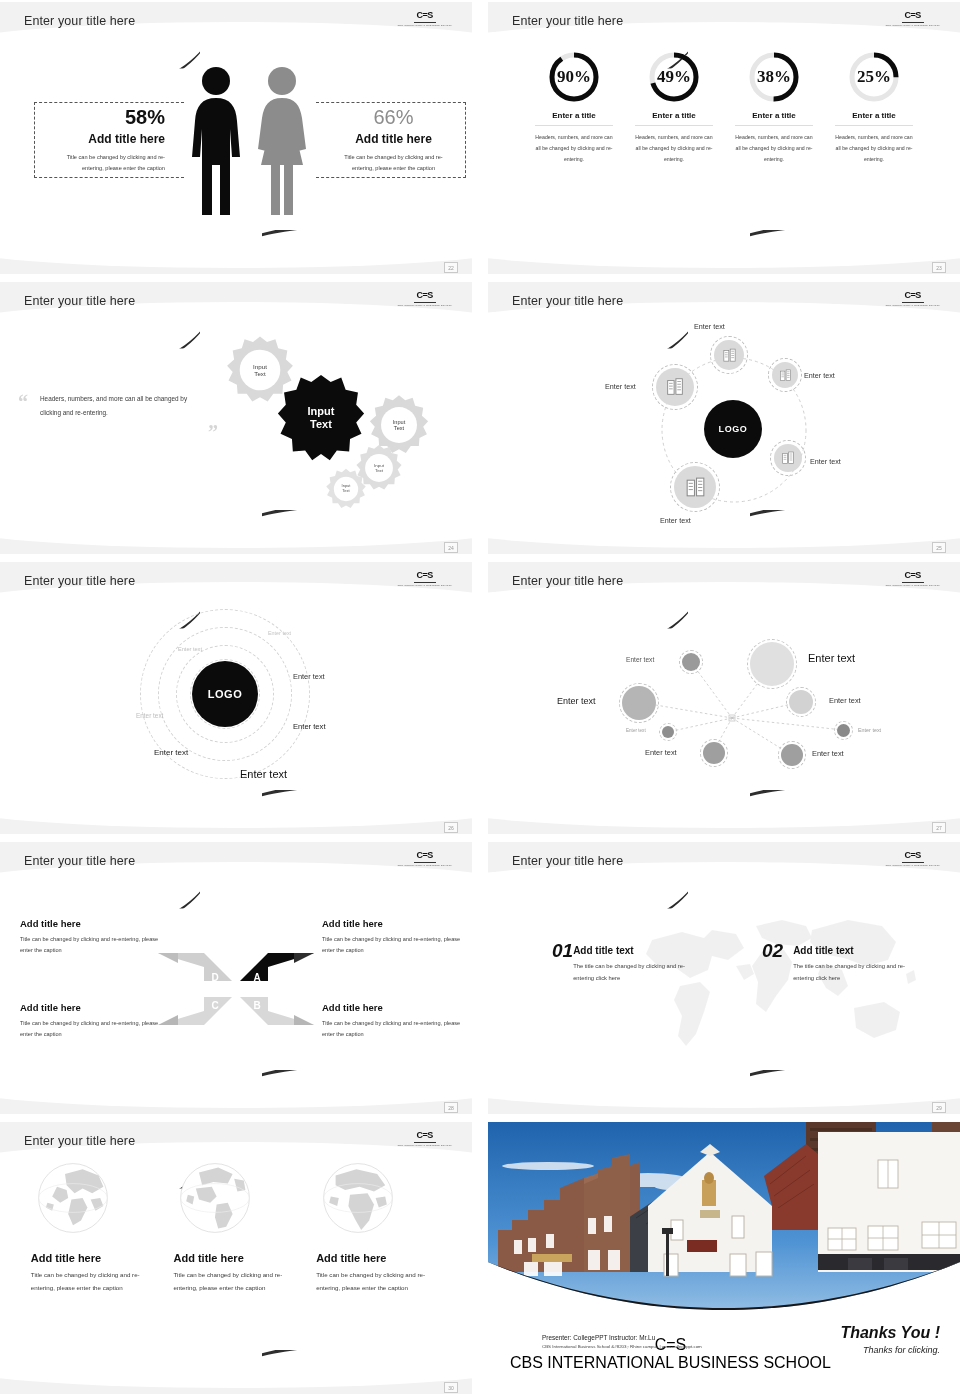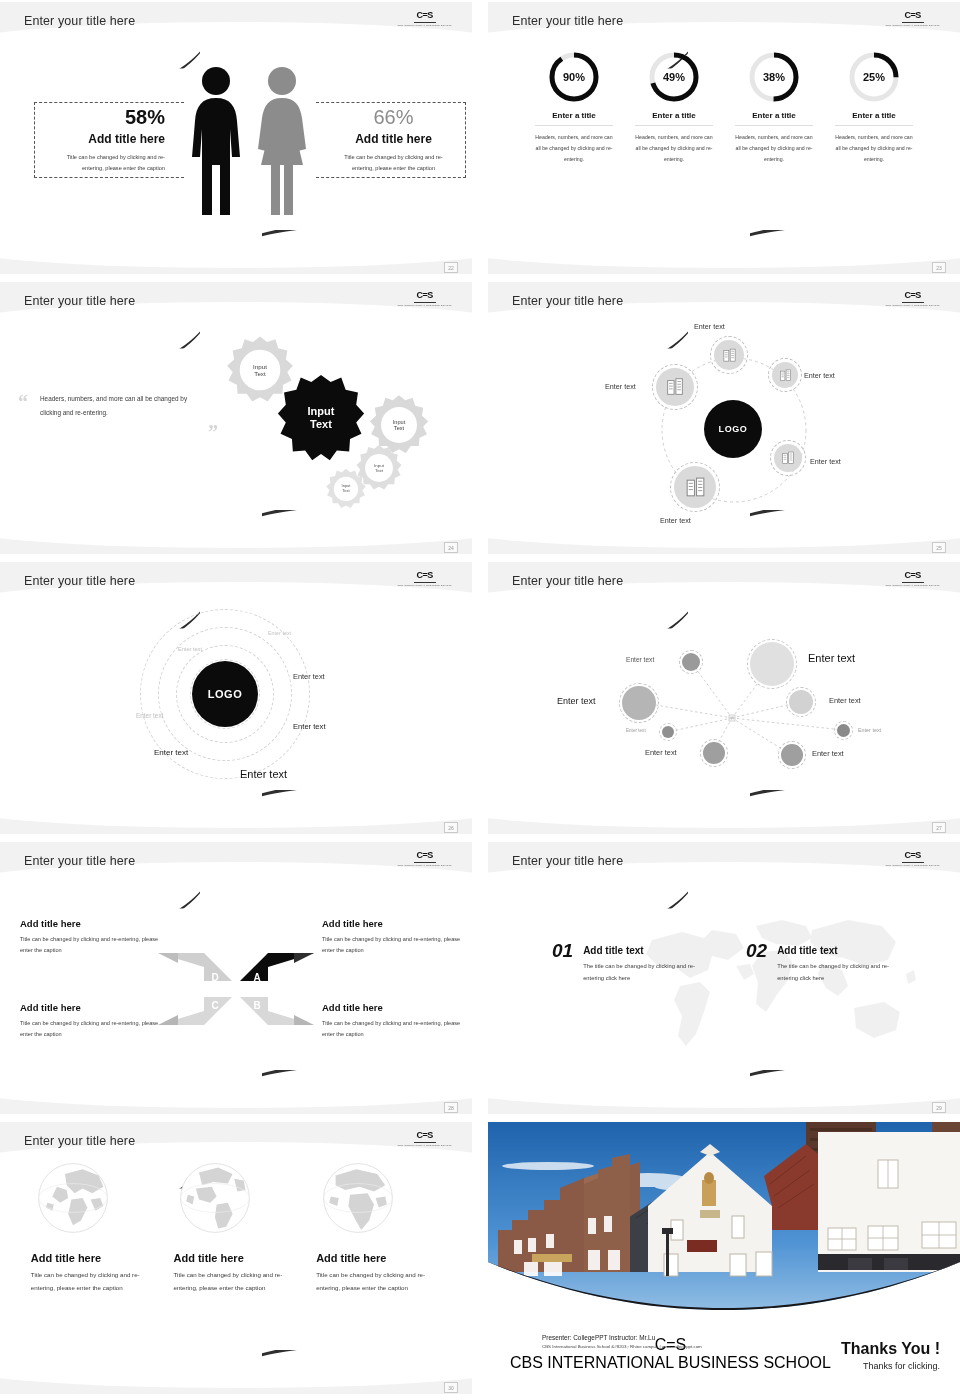--- a/index.html
+++ b/index.html
@@ -112,21 +112,21 @@
   .s1-h { font-size: 12px; font-weight: 700; color:#111; margin-top: 4px; }
   .s1-p { font-size: 5.6px; color:#3d3d3d; line-height: 2.0; margin-top: 6px; }
   .s1-figs { display:flex; align-items:flex-end; gap: 10px; padding: 0 8px; }
 
   
   .s2-row { display:flex; justify-content:center; gap: 22px; padding: 48px 24px 0; }
   .s2-item { width: 78px; text-align:center; }
   .s2-ring { width: 54px; height: 54px; margin: 0 auto; position:relative; }
   .s2-ring .val {
     position:absolute; inset:0; display:flex; align-items:center; justify-content:center;
-    font-size: 11px; font-weight: 700; color:#111;
+    font-size: 17px; font-weight: 700; color:#111;font-family:Liberation Serif, serif;
   }
   .s2-title { font-size: 8px; font-weight:700; color:#111; margin-top: 7px; padding-bottom: 5px;
               border-bottom: 1px solid #ddd; }
   .s2-body { font-size: 5.2px; color:#444; line-height: 2.1; margin-top: 6px; }
 
   
   .s3-quote { position:absolute; left: 40px; top: 110px; width: 160px; }
   .s3-quote .qtext { font-size: 6.4px; color:#3b3b3b; line-height: 2.2; }
   .qmark { font-size: 20px; color:#d6d6d6; font-weight:700; line-height: 0.6; font-family:"Liberation Serif", serif;}
   .qmark.open { position:absolute; left: -22px; top: 4px;}
@@ -186,21 +186,21 @@
   .s9-p { font-size: 6.2px; color:#3b3b3b; line-height: 2.05; margin-top: 5px; }
 
   
   .s10 { background:#ffffff; }
   .s10-photo { position:absolute; left:0; top:0; width:100%; height: 200px; overflow:hidden; }
   .s10-foot { position:absolute; left:0; bottom: 12px; width:100%; height: 60px; }
   .s10-logo { position:absolute; left: 22px; top: 14px; text-align:center; }
   .s10-presenter { position:absolute; left: 54px; top: 12px; }
   .s10-presenter .l1 { font-size: 6.4px; color:#222; }
   .s10-presenter .l2 { font-size: 4.4px; color:#444; margin-top: 3px; }
-  .s10-thanks { position:absolute; right: 20px; top: 18px; text-align:right; }
+  .s10-thanks { position:absolute; right: 20px; top: 2px; text-align:right;font-style:italic; }
   .s10-thanks .big { font-size: 16px; font-weight:700; color:#111; }
   .s10-thanks .small { font-size: 9px; color:#222; margin-top: 3px; }
 </style>
 </head>
 <body>
 
 <div class="deck">
 
   <div class="slide">
     <div class="body-curve"></div>
@@ -634,31 +634,31 @@
           <path d="M146 44 L168 42 L176 54 L172 72 L160 88 L150 104 L140 96 L142 74 L136 58 Z"></path>
           <path d="M196 22 L232 12 L266 18 L280 34 L272 52 L250 58 L228 50 L206 46 L194 34 Z"></path>
           <path d="M206 56 L226 62 L232 78 L222 88 L210 80 L202 66 Z"></path>
           <path d="M238 100 L268 94 L284 104 L280 122 L258 130 L240 120 Z"></path>
           <path d="M120 58 L134 56 L138 66 L128 72 Z"></path>
           <path d="M290 66 L298 62 L300 72 L292 76 Z"></path>
         </g>
       </svg>
 
       <div class="s8-item" style="left:64px; top:98px;">
-        <div style="display:flex; align-items:flex-start; gap:10px;">
+        <div style="display:flex; align-items:flex-start; ">
           <div class="s8-num">01</div>
           <div style="width:132px; padding-top:5px;">
             <div class="s8-h">Add title text</div>
             <div class="s8-p">The title can be changed by clicking and re-entering click here</div>
           </div>
         </div>
       </div>
 
       <div class="s8-item" style="left:258px; top:98px;">
-        <div style="display:flex; align-items:flex-start; gap:10px;">
+        <div style="display:flex; align-items:flex-start; gap:10px;margin-left:16px;">
           <div class="s8-num">02</div>
           <div style="width:132px; padding-top:5px;">
             <div class="s8-h">Add title text</div>
             <div class="s8-p">The title can be changed by clicking and re-entering click here</div>
           </div>
         </div>
       </div>
     </div>
     <div class="pagenum">29</div>
   </div>

